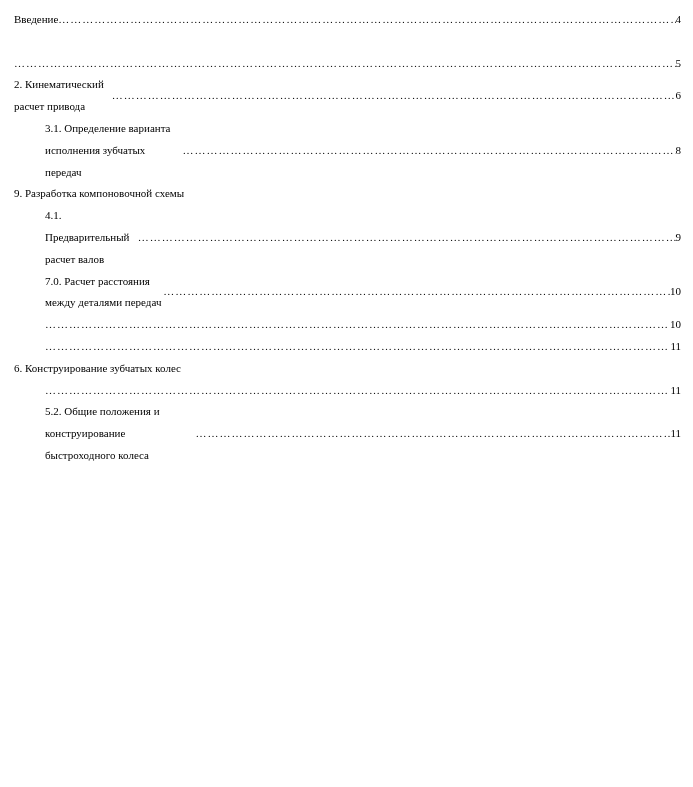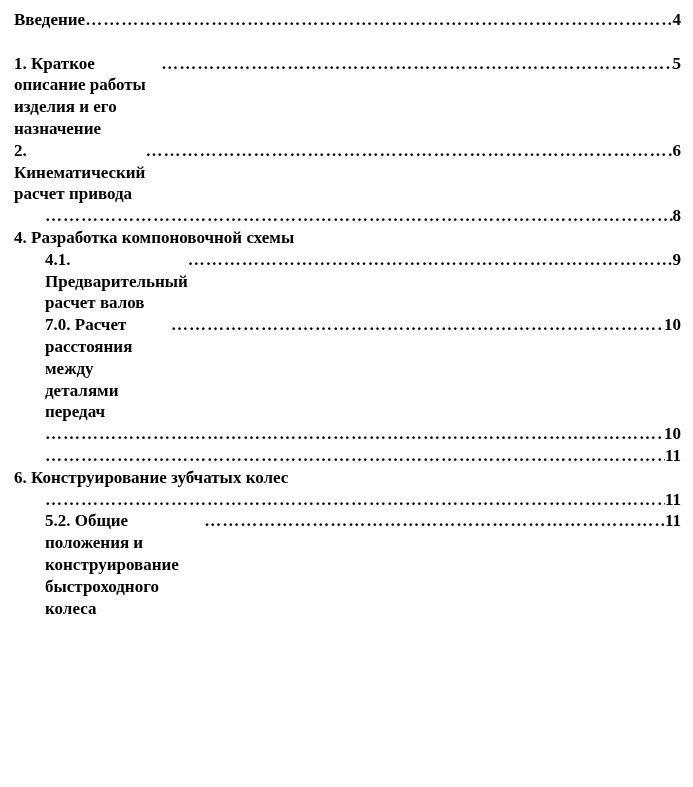--- a/index.html
+++ b/index.html
@@ -14,24 +14,23 @@
     width: 693px;
     min-height: 787px;
     padding: 9px 12px 6px 14px;
     background: #ffffff;
   }
   .toc {
     width: 100%;
   }
   .toc-entry {
     display: flex;
-    align-items: flex-start;
-    font-size: 17px;
+    align-items: center;
+    font-size: 11px;
     line-height: 21.8px;
-    font-weight: bold;
   }
   .toc-entry.indent-1 {
     padding-left: 31px;
   }
   .toc-text {
     white-space: pre-wrap;
     flex-shrink: 1;
   }
   .toc-leader {
     flex: 1 1 auto;
@@ -53,35 +52,35 @@
 
 <div class="page">
   <div class="toc">
       <div class="toc-entry">
     <span class="toc-text">Введение</span>
     <span class="toc-leader">……………………………………………………………………………………………………………………………………………………………………………………………………………………</span>
     <span class="toc-page">4</span>
   </div>
       <div class="toc-spacer"></div>
       <div class="toc-entry">
-    <span class="toc-text">1. Краткое описание работы изделия и его назначение</span>
     <span class="toc-leader">……………………………………………………………………………………………………………………………………………………………………………………………………………………</span>
     <span class="toc-page">5</span>
   </div>
       <div class="toc-entry">
     <span class="toc-text">2. Кинематический расчет привода </span>
     <span class="toc-leader">……………………………………………………………………………………………………………………………………………………………………………………………………………………</span>
     <span class="toc-page">6</span>
   </div>
       <div class="toc-entry indent-1">
+    <span class="toc-text">3.1. Определение варианта исполнения зубчатых передач</span>
     <span class="toc-leader">……………………………………………………………………………………………………………………………………………………………………………………………………………………</span>
     <span class="toc-page">8</span>
   </div>
       <div class="toc-entry">
-    <span class="toc-text">4. Разработка компоновочной схемы</span>
+    <span class="toc-text">9. Разработка компоновочной схемы</span>
 
   </div>
       <div class="toc-entry indent-1">
     <span class="toc-text">4.1. Предварительный расчет валов</span>
     <span class="toc-leader">……………………………………………………………………………………………………………………………………………………………………………………………………………………</span>
     <span class="toc-page">9</span>
   </div>
       <div class="toc-entry indent-1">
     <span class="toc-text">7.0. Расчет расстояния между деталями передач</span>
     <span class="toc-leader">……………………………………………………………………………………………………………………………………………………………………………………………………………………</span>

